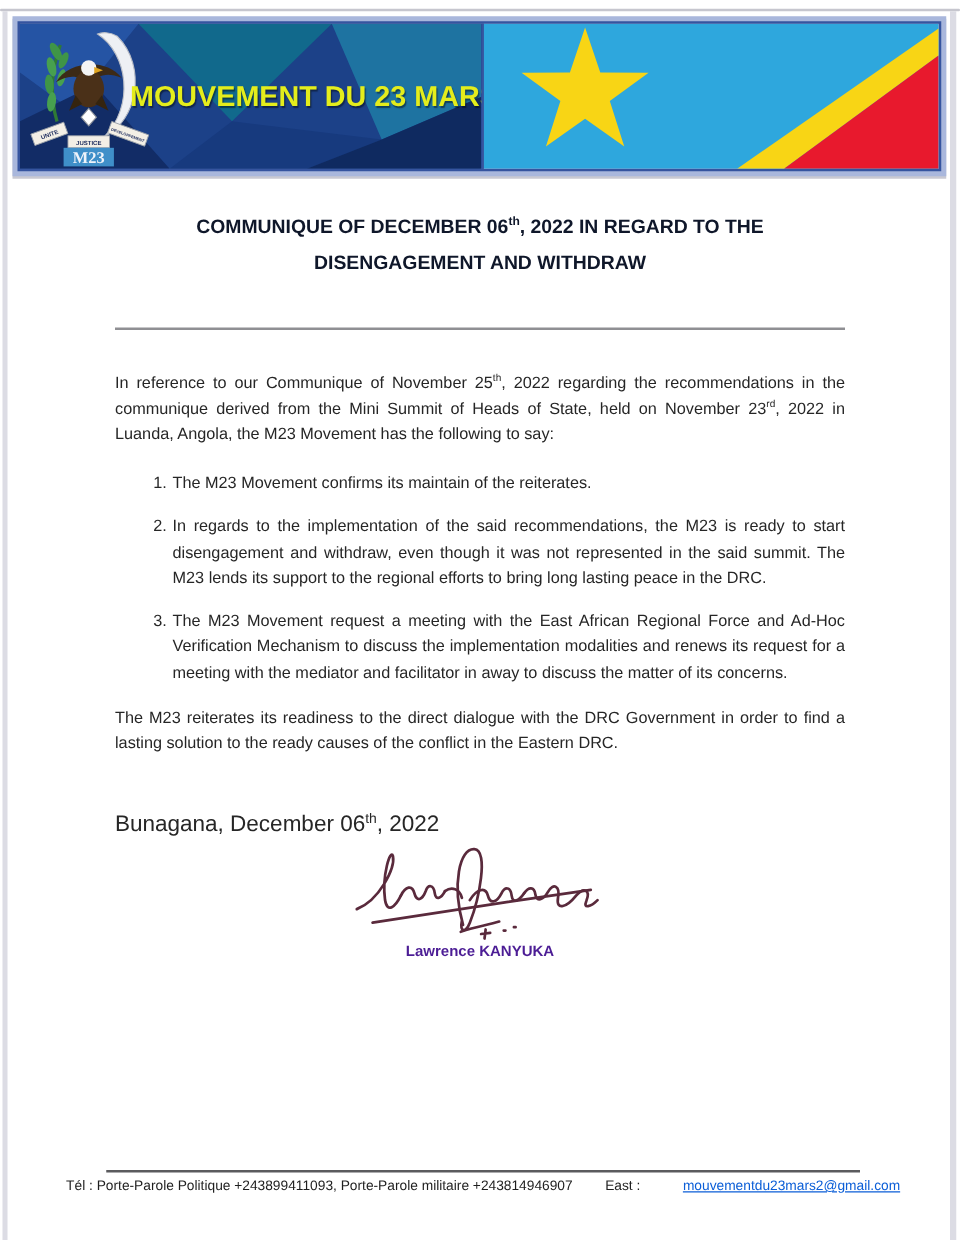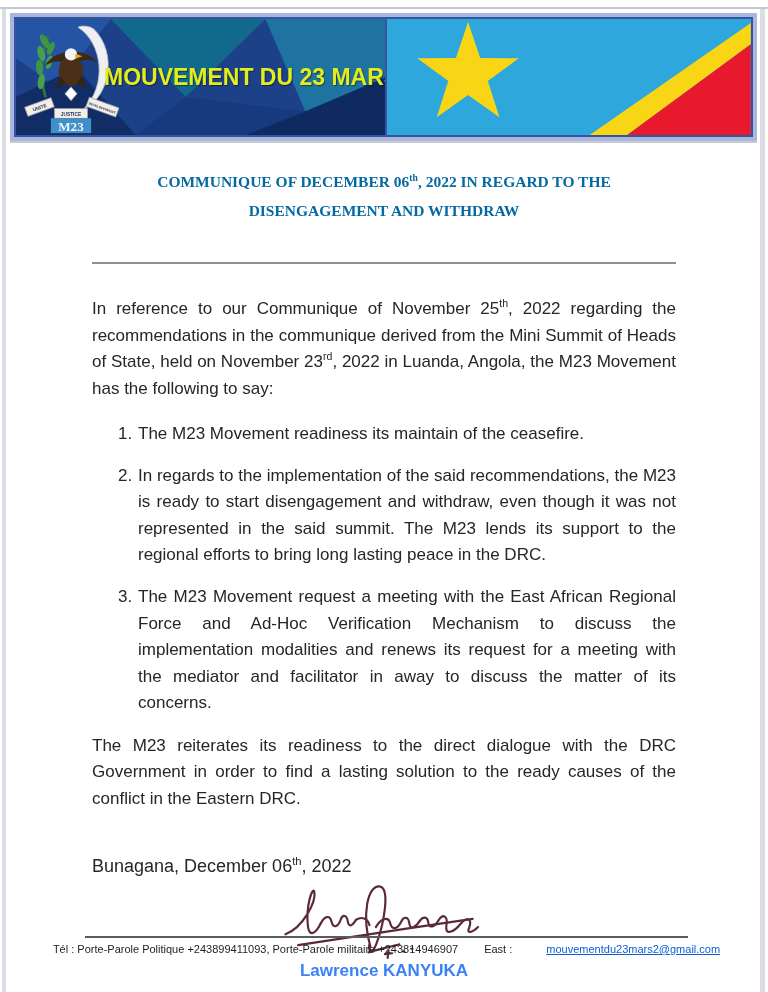--- a/index.html
+++ b/index.html
@@ -57,43 +57,42 @@
   .panel-flag { position: relative; flex: 1; height: 100%; }
   .panel-flag svg { display: block; width: 100%; height: 100%; }
 
   
   .doc {
     position: absolute; left: 92px; top: 168px; width: 584px;
     color: #262626;
   }
   .doc-title {
     text-align: center;
-    font-size: 15.5px; font-weight: 700; color: #0369a1;
+    font-size: 15.5px; font-weight: 700; color: #0f172a;
     line-height: 1.85;
-    font-family: Liberation Serif, serif;
   }
   sup { font-size: 0.62em; vertical-align: super; line-height: 0; }
 
   .rule-title {
     margin-top: 37px; height: 2px; background: #8f8f93; border: none; width: 100%;
   }
 
-  .doc-body { margin-top: 32px; font-size: 17px; line-height: 1.56; text-align: justify; }
+  .doc-body { margin-top: 32px; font-size: 13px; line-height: 1.56; text-align: justify; }
   .doc-intro { margin-bottom: 19px; }
 
   ol.doc-list { margin-left: 23px; padding-left: 22px; }
   ol.doc-list li { margin-bottom: 15px; padding-left: 1px; text-align: justify; }
 
   .doc-closing { margin-top: 16px; }
 
   .dateline { margin-top: 44px; text-align: left; font-size: 18px; }
   .signatory-title { margin-top: 22px; text-align: center; font-size: 13.5px; }
 
   .signature-block { margin-top: 2px; text-align: center; height: 92px; }
-  .signatory-name { margin-top: -10px; text-align: center; font-size: 17px; font-weight: 700; color: #3b82f6; }
+  .signatory-name { margin-top: -10px; text-align: center; font-size: 12px; font-weight: 700; color: #4c1d95; }
 
   
   .footer {
     position: absolute; left: 85px; right: 80px; top: 936px;
   }
   .footer-rule { height: 2px; background: #5b5b5e; border: none; width: 100%; }
   .footer-text {
     margin-top: 5px; font-size: 11px; color: #1e1e1e;
     display: flex; justify-content: center; gap: 26px; white-space: nowrap;
   }
@@ -179,21 +178,21 @@
 
     <div class="doc-title"><span>COMMUNIQUE OF DECEMBER 06</span><sup>th</sup><span>, 2022 IN REGARD TO THE DISENGAGEMENT AND WITHDRAW</span></div>
 
     <hr class="rule-title">
 
     <div class="doc-body">
       <p class="doc-intro"><span>In reference to our Communique of November 25</span><sup>th</sup><span>, 2022 regarding the recommendations in the communique derived from the Mini Summit of Heads of State, held on November 23</span><sup>rd</sup><span>, 2022 in Luanda, Angola, the M23 Movement has the following to say:</span></p>
 
       <ol class="doc-list">
 
-          <li><span>The M23 Movement readiness its maintain of the ceasefire.</span></li>
+          <li><span>The M23 Movement confirms its maintain of the reiterates.</span></li>
 
           <li><span>In regards to the implementation of the said recommendations, the M23 is ready to start disengagement and withdraw, even though it was not represented in the said summit. The M23 lends its support to the regional efforts to bring long lasting peace in the DRC.</span></li>
 
           <li><span>The M23 Movement request a meeting with the East African Regional Force and Ad-Hoc Verification Mechanism to discuss the implementation modalities and renews its request for a meeting with the mediator and facilitator in away to discuss the matter of its concerns.</span></li>
         </ol>
 
       <p class="doc-closing">The M23 reiterates its readiness to the direct dialogue with the DRC Government in order to find a lasting solution to the ready causes of the conflict in the Eastern DRC.</p>
     </div>
 
     <div class="dateline"><span>Bunagana, December 06</span><sup>th</sup><span>, 2022</span></div>

